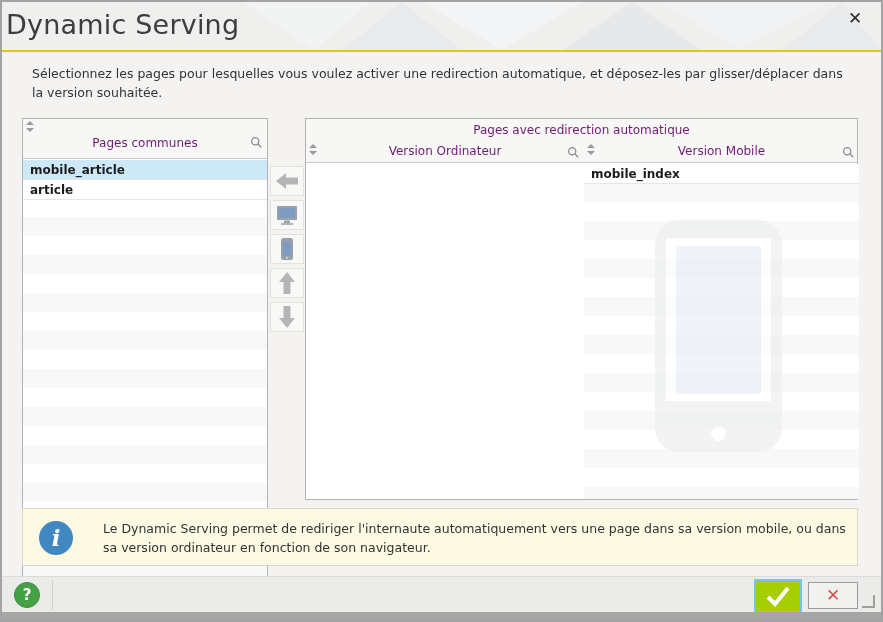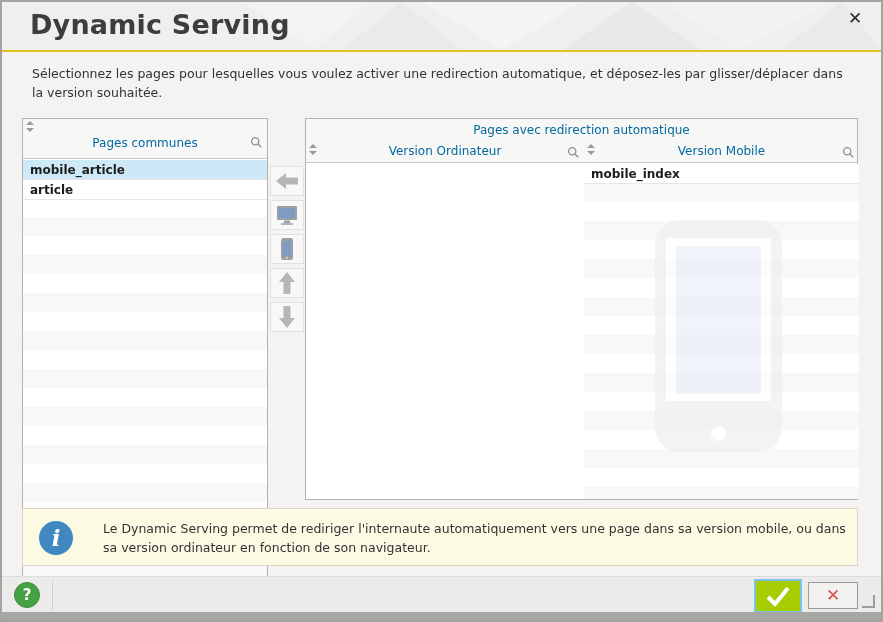--- a/index.html
+++ b/index.html
@@ -12,37 +12,37 @@
   
   .titlebar{ position:absolute; left:0; top:0; width:879px; height:48px;
     background:#efefee; overflow:hidden; }
   .tri{ position:absolute; top:0; height:48px; }
   .t1{ left:340px; width:120px; background:#e9eaeb; clip-path:polygon(0 100%,50% 0,100% 100%);}
   .t2{ left:420px; width:160px; background:#f3f4f5; clip-path:polygon(0 0,100% 0,50% 100%);}
   .t3{ left:560px; width:140px; background:#e7e8ea; clip-path:polygon(0 100%,50% 0,100% 100%);}
   .t4{ left:660px; width:170px; background:#f1f2f3; clip-path:polygon(0 0,100% 0,45% 100%);}
   .t5{ left:780px; width:100px; background:#e9eaeb; clip-path:polygon(0 100%,60% 0,100% 100%);}
   .t6{ left:240px; width:130px; background:#f2f3f3; clip-path:polygon(0 0,100% 0,55% 100%);}
-  .title{ position:absolute; left:28px; top:7px; font-size:27px; font-weight:700;
+  .title{ position:absolute; left:4px; top:7px; font-size:27px; font-weight:400;
     color:#3d3d3f; letter-spacing:0.2px; }
   .close-btn{ position:absolute; right:14px; top:4px; width:24px; height:24px;
     font-size:17px; color:#2e2e2e; text-align:center; line-height:24px; cursor:pointer; }
   .gold-line{ position:absolute; left:0; top:48px; width:879px; height:2px; background:#e2c41e; }
 
   
   .intro{ position:absolute; left:30px; top:62px; width:824px; font-size:12.5px;
     color:#333; line-height:19px; }
 
   
   .panel{ position:absolute; background:#fff; border:1px solid #b5b3b1; }
   .list-striped{ background:repeating-linear-gradient(180deg,#ffffff 0 19px,#f8f8f8 19px 38px); }
   .row{ height:20px; line-height:20px; padding-left:7px; font-size:12px; font-weight:bold;
     color:#1c1c1c; border-bottom:1px solid #e6e6e6; background:#fff; }
   .row.selected{ background:#cde9f7; }
-  .hdr-label{ font-size:12px; color:#0369a1; }
+  .hdr-label{ font-size:12px; color:#701a75; }
   .sort-icon{ position:absolute; left:3px; top:2px; }
   .search-icon{ position:absolute; right:4px; }
 
   
   .left-panel{ left:20px; top:116px; width:246px; height:470px; }
   .left-header{ position:relative; height:40px; background:#f7f7f6; border-bottom:1px solid #c9c9c9; }
   .left-header .hdr-label{ position:absolute; left:0; right:0; top:17px; text-align:center; }
   .left-header .search-icon{ top:17px; }
   .left-body{ position:absolute; left:0; top:41px; right:0; bottom:0; }
 

